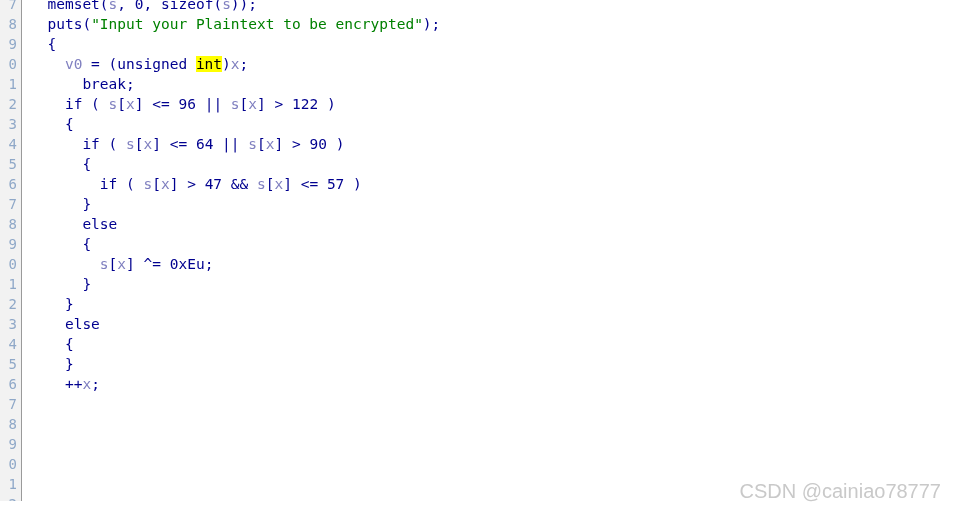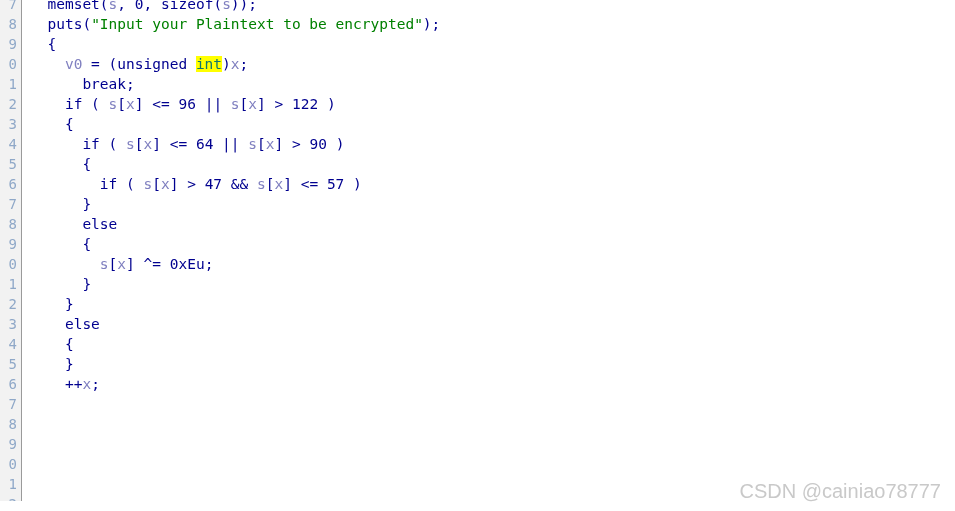--- a/index.html
+++ b/index.html
@@ -78,21 +78,21 @@
     letter-spacing: 0px;
   }
 
   
   .kw   { color: #00008f; }              
   .fn   { color: #00008f; }              
   .var  { color: #8080c0; }              
   .num  { color: #00008f; }              
   .str  { color: #008000; }              
   .punc { color: #00008f; }              
-  .hl   { background: #ffff00; color: #0f766e; }  
+  .hl   { background: #ffff00; color: #000000; }  
 
   
   #watermark {
     position: absolute;
     right: 14px;
     bottom: 8px;
     font-family: "Liberation Sans", sans-serif;
     font-size: 20px;
     color: #c9c9c9;
     white-space: nowrap;

